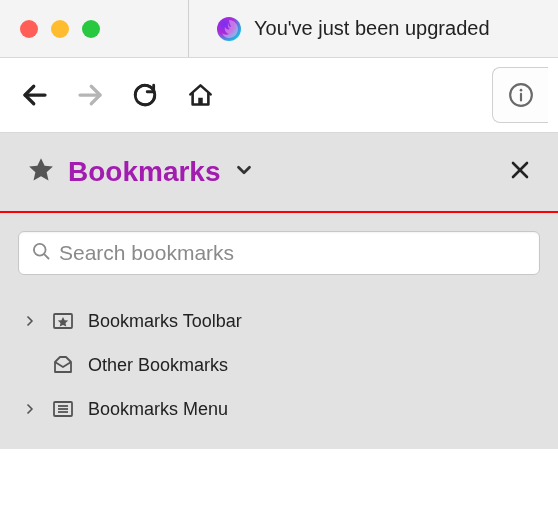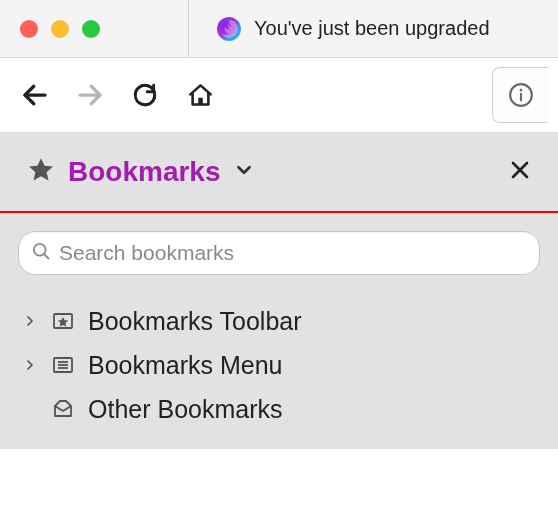--- a/index.html
+++ b/index.html
@@ -114,21 +114,21 @@
       color: #222;
       cursor: pointer;
     }
     .sidebar-body {
       padding: 18px 18px;
     }
     .search-box {
       height: 44px;
       background: #ffffff;
       border: 1px solid #c7c7c7;
-      border-radius: 17px;
+      border-radius: 6px;
       display: flex;
       align-items: center;
       padding: 0 12px;
       gap: 8px;
       box-shadow: inset 0 1px 2px rgba(0,0,0,0.05);
     }
     .search-box input {
       border: none;
       outline: none;
       font-size: 21px;
@@ -140,21 +140,21 @@
     .search-icon { color: #8a8a8a; flex-shrink: 0; }
     .tree {
       margin-top: 24px;
       padding: 0 0 0 2px;
     }
     .tree-row {
       display: flex;
       align-items: center;
       gap: 13px;
       height: 44px;
-      font-size: 25px;
+      font-size: 18px;
       color: #222;
       padding-left: 2px;
     }
     .tree-row .twisty {
       width: 16px;
       display: flex;
       justify-content: center;
       color: #555;
     }
     .tree-row .twisty.blank { visibility: hidden; }
@@ -270,44 +270,44 @@
         <span class="tree-icon">
           <svg width="24" height="24" viewBox="0 0 24 24" fill="none" stroke="currentColor" stroke-width="1.8">
             <rect x="3" y="5" width="18" height="14" rx="1"></rect>
             <path d="M12 8l1.6 3.3 3.6.3-2.7 2.4.8 3.6L12 16l-3.3 1.6.8-3.6-2.7-2.4 3.6-.3L12 8z" fill="currentColor" stroke="none"></path>
           </svg>
         </span>
         <span>Bookmarks Toolbar</span>
       </div>
 
       <div class="tree-row">
+        <span class="twisty blank">
+          <svg width="12" height="12"></svg>
+        </span>
+        <span class="tree-icon">
+          <svg width="24" height="24" viewBox="0 0 24 24" fill="none" stroke="currentColor" stroke-width="1.8" stroke-linejoin="round">
+            <path d="M4 9 L4 19 L20 19 L20 9 L15 4 L9 4 Z"></path>
+            <path d="M4 9 L12 14 L20 9"></path>
+          </svg>
+        </span>
+        <span>Other Bookmarks</span>
+      </div>
+
+      <div class="tree-row">
         <span class="twisty">
           <svg width="12" height="12" viewBox="0 0 24 24" fill="none" stroke="currentColor" stroke-width="3.5" stroke-linecap="round" stroke-linejoin="round">
             <polyline points="8 4 16 12 8 20"></polyline>
           </svg>
         </span>
         <span class="tree-icon">
           <svg width="24" height="24" viewBox="0 0 24 24" fill="none" stroke="currentColor" stroke-width="1.8">
             <rect x="3" y="5" width="18" height="14" rx="1"></rect>
             <line x1="7" y1="9" x2="17" y2="9"></line>
             <line x1="7" y1="12" x2="17" y2="12"></line>
             <line x1="7" y1="15" x2="17" y2="15"></line>
           </svg>
         </span>
         <span>Bookmarks Menu</span>
       </div>
 
-      <div class="tree-row">
-        <span class="twisty blank">
-          <svg width="12" height="12"></svg>
-        </span>
-        <span class="tree-icon">
-          <svg width="24" height="24" viewBox="0 0 24 24" fill="none" stroke="currentColor" stroke-width="1.8" stroke-linejoin="round">
-            <path d="M4 9 L4 19 L20 19 L20 9 L15 4 L9 4 Z"></path>
-            <path d="M4 9 L12 14 L20 9"></path>
-          </svg>
-        </span>
-        <span>Other Bookmarks</span>
-      </div>
-
     </div>
   </div>
 </div>
 
 </body></html>

